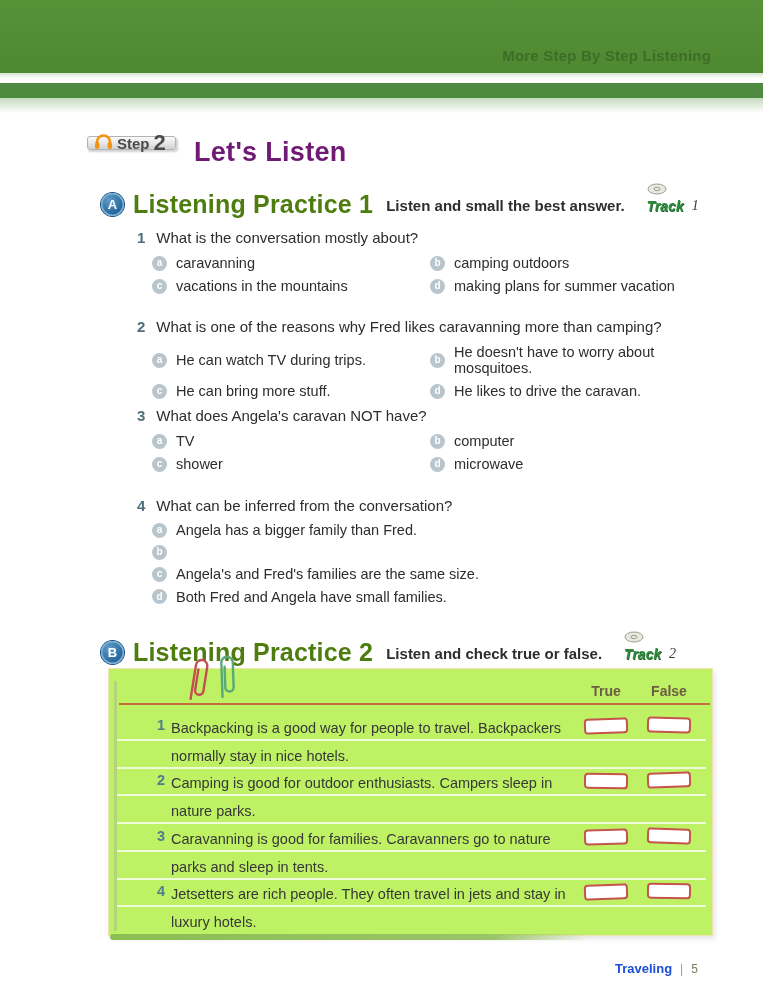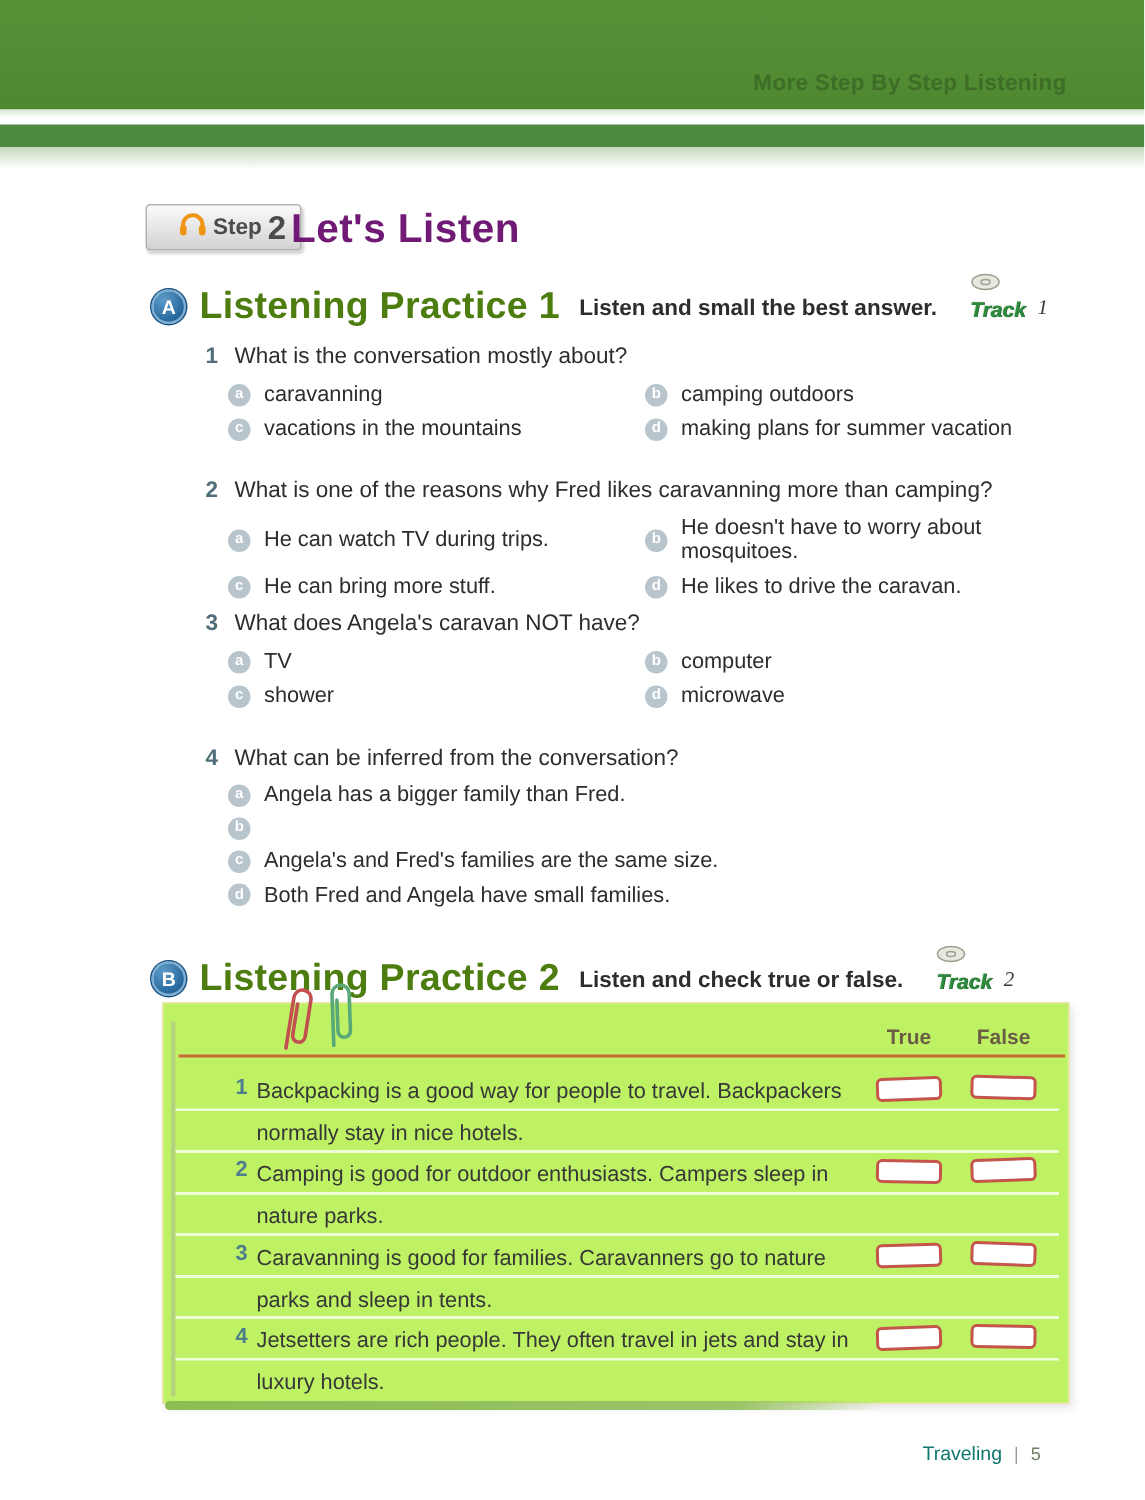--- a/index.html
+++ b/index.html
@@ -11,22 +11,22 @@
           background:linear-gradient(180deg,#579239 0%,#4e8830 100%); }
   .band-title { position:absolute; right:52px; top:47px; font-size:15px; font-weight:bold;
                 color:#3d6d26; letter-spacing:.2px; }
   .stripe-white { position:absolute; top:73px; left:0; right:0; height:10px;
                   background:linear-gradient(180deg,#d7e6d0 0%,#ffffff 55%); }
   .stripe-green { position:absolute; top:83px; left:0; right:0; height:15px; background:#4e8b41; }
   .band-fade { position:absolute; top:98px; left:0; right:0; height:15px;
                background:linear-gradient(180deg,#c6dabf 0%,#ffffff 100%); }
 
   
-  .step-badge { position:absolute; left:97px; top:136px; height:31px; min-width:84px;
-                padding:0 9px 0 21px; background:linear-gradient(180deg,#fbfbfb 0%,#d2d2d2 100%);
+  .step-badge { position:absolute; left:87px; top:136px; height:14px; min-width:84px;
+                padding:0 9px 0 6px; background:linear-gradient(180deg,#fbfbfb 0%,#d2d2d2 100%);
                 border:1px solid #b3b3b3; border-radius:3px; box-shadow:1.5px 2px 2px rgba(0,0,0,.18);
                 display:flex; align-items:center; gap:4px; }
   .step-word { font-size:15px; font-weight:bold; color:#4b4b4b; }
   .step-num  { font-size:22px; font-weight:bold; color:#4b4b4b; line-height:1; }
   .step-title { position:absolute; left:194px; top:137px; font-size:27px; font-weight:bold;
                 color:#701a75; letter-spacing:.3px; }
 
   
   .practice-header { position:absolute; left:101px; display:flex; align-items:center; }
   .letter-badge { width:23px; height:23px; border-radius:50%; flex:0 0 auto;
@@ -67,21 +67,21 @@
   .pad-num { position:absolute; width:18px; text-align:right; font-size:14.5px; font-weight:bold; color:#4f7d8c; }
   .pad-text { position:absolute; left:62px; width:400px; font-size:14.5px; color:#373737; line-height:27.7px; }
   .tf-box { position:absolute; width:44px; height:16px; background:#ffffff; border:2px solid #c5544b;
             border-radius:4px; }
   .marker { position:absolute; left:110px; top:934px; width:478px; height:6px;
             background:linear-gradient(90deg,#8cbd53 0%,#9ac468 80%,rgba(154,196,104,0) 100%);
             border-radius:3px; }
 
   
   .footer { position:absolute; left:615px; top:961px; display:flex; align-items:baseline; gap:8px; }
-  .footer-unit { font-size:13px; font-weight:normal; color:#0f766e; }
+  .footer-unit { font-size:13px; font-weight:bold; color:#1d4ed8; }
   .footer-sep { font-size:12px; color:#999999; }
   .footer-page { font-size:12px; color:#6f7f5f; }
 </style>
 </head>
 <body>
 
 <div class="page">
 
   <div class="band">
     <div class="band-title">More Step By Step Listening</div>

